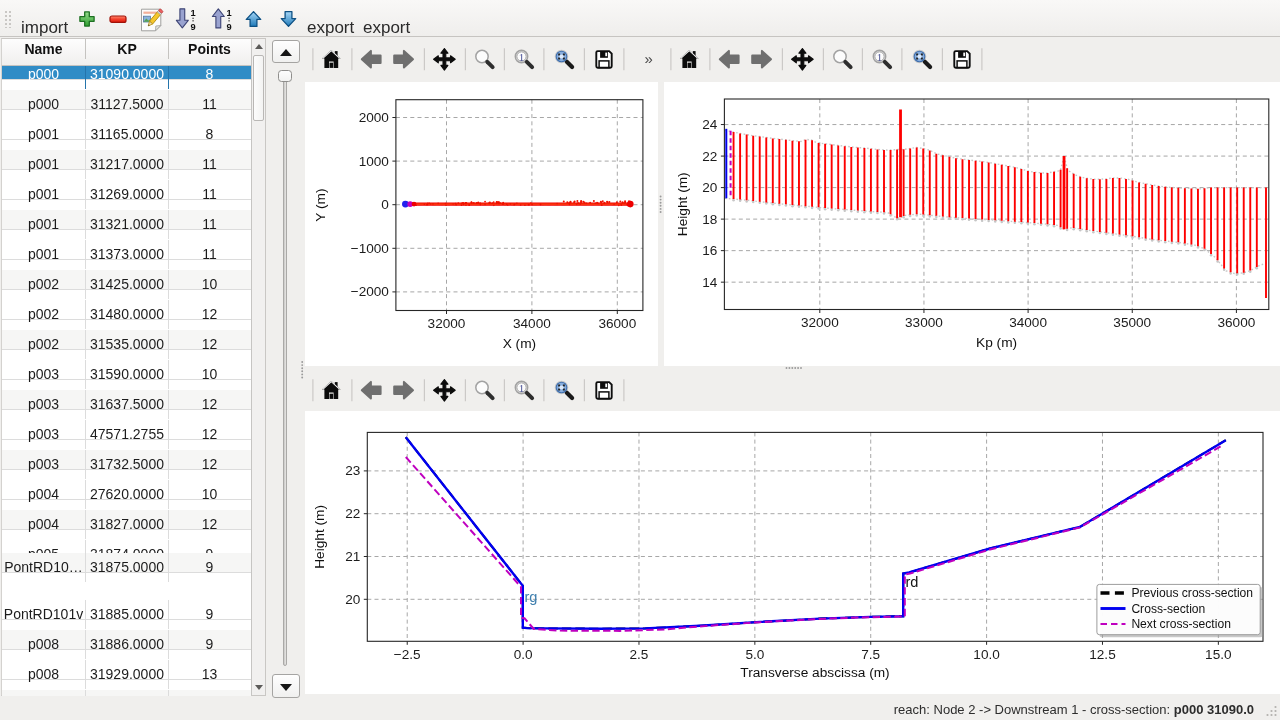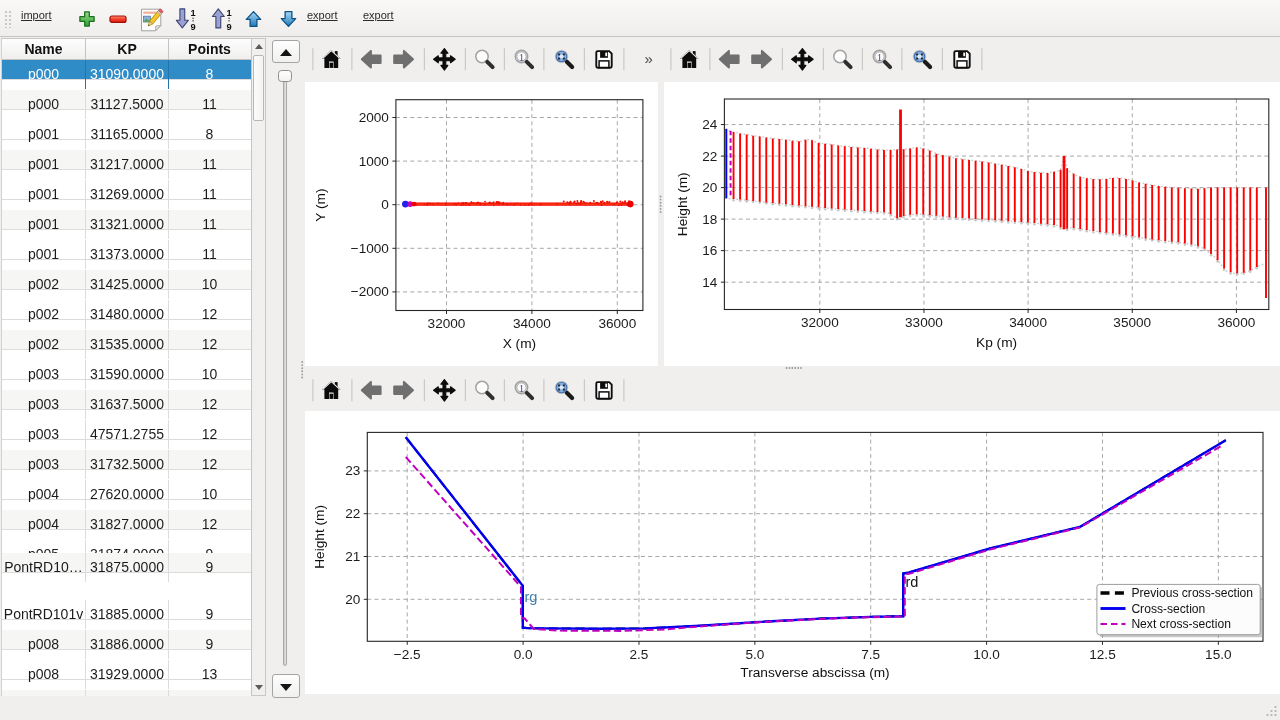--- a/index.html
+++ b/index.html
@@ -1,21 +1,21 @@
 <!DOCTYPE html>
 <html><head><meta charset="utf-8"><style>
 * { margin:0; padding:0; box-sizing:border-box; }
 html,body { width:1280px; height:720px; overflow:hidden; background:#f0efed; font-family:"Liberation Sans", sans-serif; }
 #topbar { position:absolute; left:0; top:0; width:1280px; height:37px; background:linear-gradient(#f9f8f7, #efeeec); border-bottom:1px solid #c6c4c1; }
 #tb-handle { position:absolute; left:4px; top:10px; width:7px; height:18px;
   background-image:radial-gradient(circle, #c9c7c4 1.1px, transparent 1.2px); background-size:4px 4px; }
-.tbtxt { position:absolute; top:9px; font-size:11px; color:#2b2b2b;text-decoration:underline; }
+.tbtxt { position:absolute; top:18px; font-size:17px; color:#2b2b2b; }
 .tbico { position:absolute; }
 #tablebox { position:absolute; left:1px; top:38px; width:265px; height:658px; background:#fff; border:1px solid #c9c7c4; border-left:1px solid #d4d2cf; }
-#thead { position:absolute; left:0; top:0; width:249px; height:21px; background:linear-gradient(#fdfdfd,#f0efee); border-bottom:1px solid #c5c3c0; }
+#thead { position:absolute; left:0; top:0; width:249px; height:27px; background:linear-gradient(#fdfdfd,#f0efee); border-bottom:1px solid #c5c3c0; }
 #thead span { display:inline-block; height:20px; font-weight:bold; font-size:14px; color:#111; text-align:center; line-height:20px; border-right:1px solid #c5c3c0; }
 #tbody div { position:absolute; left:0; width:249px; height:20px; border-bottom:1px solid #dcdcdc; background:#fff; }
 #tbody div.alt { background:#f6f6f5; }
 #tbody div.sel { background:#308cc6; color:#fff; }
 #tbody span { display:inline-block; float:left; height:29px; line-height:29px; font-size:14px; color:#1b1b1b; text-align:center; border-right:1px solid #dcdcdc; }
 #tbody div.sel span { color:#ffffff; border-right:1px solid #2474ab; }
 span.c1 { width:84px; }
 span.c2 { width:83px; }
 span.c3 { width:81px; border-right:none !important; }
 #vscroll { position:absolute; right:0; top:0; width:14px; height:656px; background:#f1f0ef; border-left:1px solid #c6c5c3; }
@@ -684,20 +684,21 @@
 </div>
 <div id="slider-up">
     <div class="arr" style="left:7px;top:8px;border-left:6px solid transparent;border-right:6px solid transparent;border-bottom:7px solid #151515"></div>
   </div>
 <div id="groove"></div>
 <div id="shandle"></div>
 <div id="slider-dn">
     <div class="arr" style="left:7px;top:9px;border-left:6px solid transparent;border-right:6px solid transparent;border-top:7px solid #151515"></div>
   </div>
 <div id="statusbar">
+  <span id="stext">reach: Node 2 -&gt; Downstream 1 - cross-section: <b>p000 31090.0</b></span>
   <div id="grip"><svg width="14" height="12" viewBox="0 0 14 12">
         <g fill="#b3b1ae">
           <circle cx="11.5" cy="2" r="1.1"></circle>
           <circle cx="7.5" cy="6" r="1.1"></circle>
           <circle cx="11.5" cy="6" r="1.1"></circle>
           <circle cx="3.5" cy="10" r="1.1"></circle>
           <circle cx="7.5" cy="10" r="1.1"></circle>
           <circle cx="11.5" cy="10" r="1.1"></circle>
         </g>
       </svg></div>

